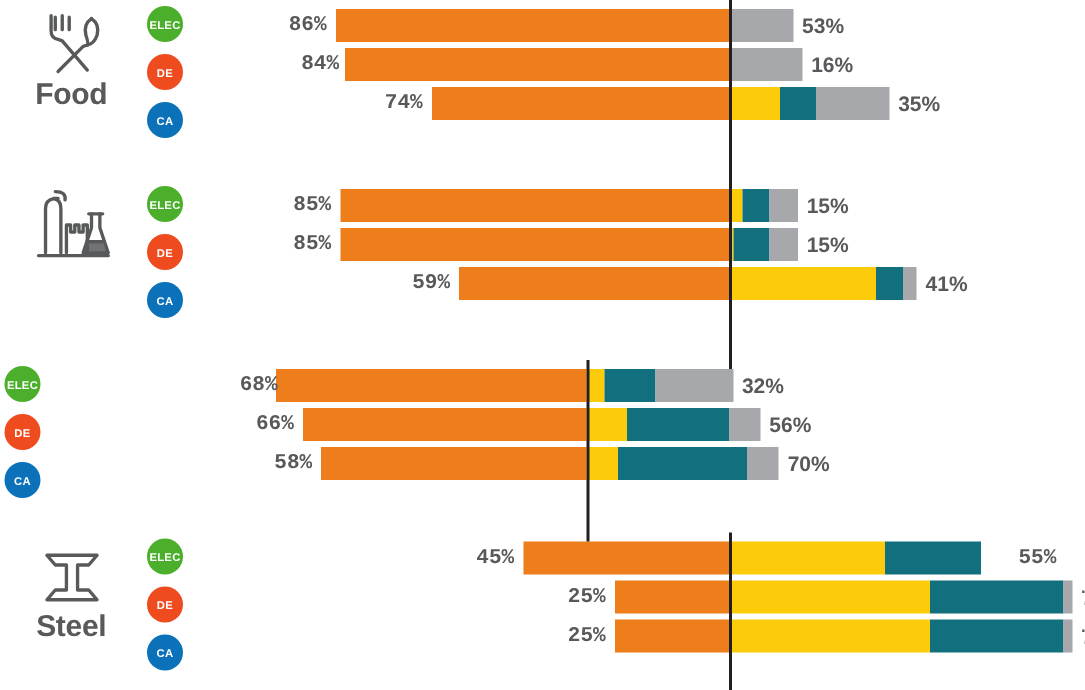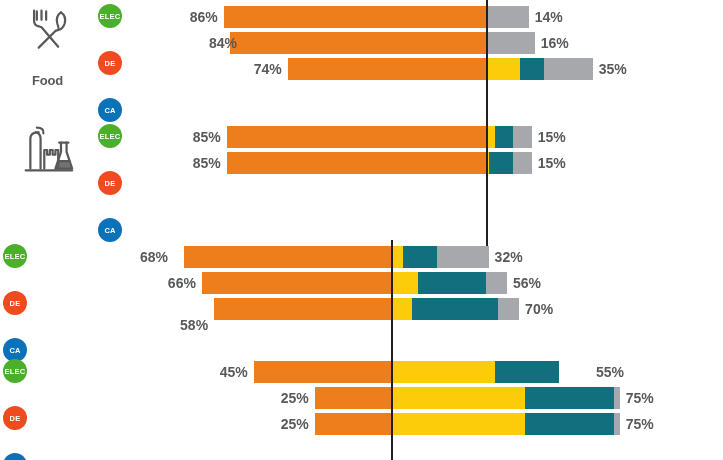--- a/index.html
+++ b/index.html
@@ -17,63 +17,63 @@
 
   
   .cat-block{
     width:95px;min-width:95px;
     display:flex;flex-direction:column;align-items:center;
     justify-content:flex-start;
     padding-top:4px;
   }
   .cat-icon{width:64px;height:52px;display:block;}
   .cat-name{
-    margin-top:17px;
+    margin-top:0;
     text-align:center;
     color:#58595B;
-    font-size:13px;
+    font-size:20px;
     font-weight:bold;
     line-height:15px;
     letter-spacing:-.2px;
     white-space:pre-line;
   }
 
   
   .badges{
     width:30px;min-width:30px;
     display:flex;flex-direction:column;
     align-items:center;
     padding-top:4px;
   }
   .badge{
     width:24px;height:24px;border-radius:50%;
     display:flex;align-items:center;justify-content:center;
     color:#ffffff;font-size:7.5px;font-weight:bold;
     letter-spacing:.2px;
-    margin-bottom:23px;
+    margin-bottom:8px;
     box-sizing:border-box;
   }
 
   
   .plot{position:relative;flex:1;height:100%;}
   .axis-line{
     position:absolute;top:0;bottom:0;
     width:2px;background:#231F20;
     z-index:5;
   }
 
   .bar-row{position:relative;height:22px;margin-bottom:4px;}
   .bar-track{position:absolute;top:0;height:22px;left:0;right:0;}
   .seg{position:absolute;top:0;height:22px;}
   .lbl{
     position:absolute;top:2px;
     font-size:14px;font-weight:bold;color:#58595B;
     line-height:18px;white-space:nowrap;
   }
-  .lbl-left{transform:translateX(-100%);padding-right:6px;}
+  .lbl-left{transform:translateX(-100%);padding-right:6px;font-family:Liberation Mono, monospace;}
   .lbl-right{padding-left:6px;}
 </style>
 </head>
 <body>
 
 <div id="chart-root">
     <div class="group" style="height: 120px;">
       <div class="group-inner" style="height: 120px;">
         <div class="cat-block">
           <span class="cat-icon"><svg viewBox="0 0 64 56" width="64" height="52">
@@ -89,27 +89,27 @@
           <div class="badge" style="background: rgb(238, 75, 30);">DE</div>
           <div class="badge" style="background: rgb(11, 114, 186);">CA</div>
         </div>
         <div class="plot" style="height: 120px; padding-top: 6px;">
           <div class="axis-line" style="left: 361px; background: rgb(35, 31, 32);"></div>
           <div class="bar-row">
             <div class="bar-track">
               <div class="seg" style="background: rgb(238, 126, 27); left: 98.7px; width: 262.3px;"></div>
               <div class="lbl lbl-left" style="left: 98.7px;">86%</div>
               <div class="seg" style="background: rgb(166, 168, 171); left: 361px; width: 42.7px;"></div>
-              <div class="lbl lbl-right" style="left: 403.7px;">14%</div>
+              <div class="lbl lbl-right" style="left: 403.7px;">53%</div>
             </div>
           </div>
           <div class="bar-row">
             <div class="bar-track">
               <div class="seg" style="background: rgb(238, 126, 27); left: 104.8px; width: 256.2px;"></div>
-              <div class="lbl lbl-left" style="left: 118px;">84%</div>
+              <div class="lbl lbl-left" style="left: 107px;">84%</div>
               <div class="seg" style="background: rgb(166, 168, 171); left: 361px; width: 48.8px;"></div>
               <div class="lbl lbl-right" style="left: 409.8px;">16%</div>
             </div>
           </div>
           <div class="bar-row">
             <div class="bar-track">
               <div class="seg" style="background: rgb(238, 126, 27); left: 162.75px; width: 198.25px;"></div>
               <div class="lbl lbl-left" style="left: 162.75px;">74%</div>
               <div class="seg" style="background: rgb(252, 203, 10); left: 361px; width: 33.55px;"></div>
               <div class="seg" style="background: rgb(18, 112, 126); left: 394.55px; width: 24.4px;"></div>
@@ -155,81 +155,97 @@
           <div class="bar-row">
             <div class="bar-track">
               <div class="seg" style="background: rgb(238, 126, 27); left: 101.75px; width: 259.25px;"></div>
               <div class="lbl lbl-left" style="left: 101.75px;">85%</div>
               <div class="seg" style="background: rgb(252, 203, 10); left: 361px; width: 3.05px;"></div>
               <div class="seg" style="background: rgb(18, 112, 126); left: 364.05px; width: 24.4px;"></div>
               <div class="seg" style="background: rgb(166, 168, 171); left: 388.45px; width: 18.3px;"></div>
               <div class="lbl lbl-right" style="left: 406.75px;">15%</div>
             </div>
           </div>
+          <div class="bar-row">
+            <div class="bar-track">
+              <div class="seg" style="background: rgb(238, 126, 27); left: 181.05px; width: 179.95px;"></div>
+              <div class="lbl lbl-left" style="left: 181.05px;">59%</div>
+              <div class="seg" style="background: rgb(252, 203, 10); left: 361px; width: 97.6px;"></div>
+              <div class="seg" style="background: rgb(18, 112, 126); left: 458.6px; width: 18.3px;"></div>
+              <div class="seg" style="background: rgb(166, 168, 171); left: 476.9px; width: 9.15px;"></div>
+              <div class="lbl lbl-right" style="left: 486.05px;">41%</div>
+            </div>
+          </div>
         </div>
       </div>
     </div>
     <div class="group" style="height: 115px;">
       <div class="group-inner" style="height: 115px;">
         <div class="badges">
           <div class="badge" style="background: rgb(76, 175, 43);">ELEC</div>
           <div class="badge" style="background: rgb(238, 75, 30);">DE</div>
           <div class="badge" style="background: rgb(11, 114, 186);">CA</div>
         </div>
         <div class="plot" style="height: 115px; padding-top: 6px;">
           <div class="axis-line" style="left: 361px; background: rgb(35, 31, 32);"></div>
           <div class="bar-row">
             <div class="bar-track">
               <div class="seg" style="background: rgb(238, 126, 27); left: 153.6px; width: 207.4px;"></div>
-              <div class="lbl lbl-left" style="left: 144px;">68%</div>
+              <div class="lbl lbl-left" style="left: 161px;">68%</div>
               <div class="seg" style="background: rgb(252, 203, 10); left: 361px; width: 12.2px;"></div>
               <div class="seg" style="background: rgb(18, 112, 126); left: 373.2px; width: 33.55px;"></div>
               <div class="seg" style="background: rgb(166, 168, 171); left: 406.75px; width: 51.85px;"></div>
               <div class="lbl lbl-right" style="left: 458.6px;">32%</div>
             </div>
           </div>
           <div class="bar-row">
             <div class="bar-track">
               <div class="seg" style="background: rgb(238, 126, 27); left: 171.9px; width: 189.1px;"></div>
               <div class="lbl lbl-left" style="left: 171.9px;">66%</div>
               <div class="seg" style="background: rgb(252, 203, 10); left: 361px; width: 27.45px;"></div>
               <div class="seg" style="background: rgb(18, 112, 126); left: 388.45px; width: 67.1px;"></div>
               <div class="seg" style="background: rgb(166, 168, 171); left: 455.55px; width: 21.35px;"></div>
               <div class="lbl lbl-right" style="left: 476.9px;">56%</div>
             </div>
           </div>
           <div class="bar-row">
             <div class="bar-track">
               <div class="seg" style="background: rgb(238, 126, 27); left: 184.1px; width: 176.9px;"></div>
-              <div class="lbl lbl-left" style="left: 184.1px; margin-top: 16px;">58%</div>
+              <div class="lbl lbl-left" style="left: 184.1px;">58%</div>
               <div class="seg" style="background: rgb(252, 203, 10); left: 361px; width: 21.35px;"></div>
               <div class="seg" style="background: rgb(18, 112, 126); left: 382.35px; width: 85.4px;"></div>
               <div class="seg" style="background: rgb(166, 168, 171); left: 467.75px; width: 21.35px;"></div>
               <div class="lbl lbl-right" style="left: 489.1px;">70%</div>
             </div>
           </div>
         </div>
       </div>
     </div>
     <div class="group" style="height: 105px;">
       <div class="group-inner" style="height: 105px;">
+        <div class="cat-block">
+          <span class="cat-icon"><svg viewBox="0 0 64 56" width="64" height="52">
+              <path fill="none" stroke="#58595B" stroke-width="2.4" stroke-linecap="round" stroke-linejoin="round" d="M14 12 L50 12 L44 19 L36 19 L36 37 L44 37 L50 44 L14 44 L20 37 L28 37 L28 19 L20 19 Z"></path>
+            </svg></span>
+          <div class="cat-name">Steel</div>
+        </div>
         <div class="badges">
           <div class="badge" style="background: rgb(76, 175, 43);">ELEC</div>
           <div class="badge" style="background: rgb(238, 75, 30);">DE</div>
           <div class="badge" style="background: rgb(11, 114, 186);">CA</div>
         </div>
         <div class="plot" style="height: 105px; padding-top: 6px;">
           <div class="axis-line" style="left: 361px; background: rgb(35, 31, 32);"></div>
           <div class="bar-row">
             <div class="bar-track">
               <div class="seg" style="background: rgb(238, 126, 27); left: 223.75px; width: 137.25px;"></div>
               <div class="lbl lbl-left" style="left: 223.75px;">45%</div>
               <div class="seg" style="background: rgb(252, 203, 10); left: 361px; width: 103.7px;"></div>
               <div class="seg" style="background: rgb(18, 112, 126); left: 464.7px; width: 64.05px;"></div>
-              <div class="lbl lbl-right" style="left: 560px;">55%</div>
+              <div class="lbl lbl-right" style="left: 548px; font-family: Liberation Mono, monospace;">55%</div>
             </div>
           </div>
           <div class="bar-row">
             <div class="bar-track">
               <div class="seg" style="background: rgb(238, 126, 27); left: 284.75px; width: 76.25px;"></div>
               <div class="lbl lbl-left" style="left: 284.75px;">25%</div>
               <div class="seg" style="background: rgb(252, 203, 10); left: 361px; width: 134.2px;"></div>
               <div class="seg" style="background: rgb(18, 112, 126); left: 495.2px; width: 88.45px;"></div>
               <div class="seg" style="background: rgb(166, 168, 171); left: 583.65px; width: 6.1px;"></div>
               <div class="lbl lbl-right" style="left: 589.75px;">75%</div>

